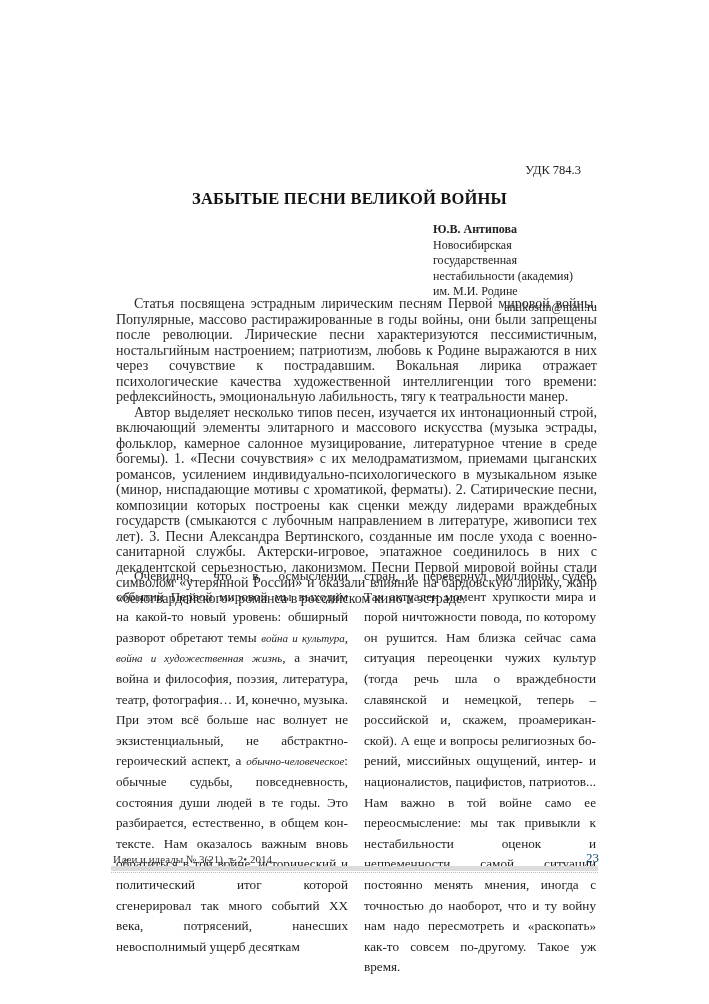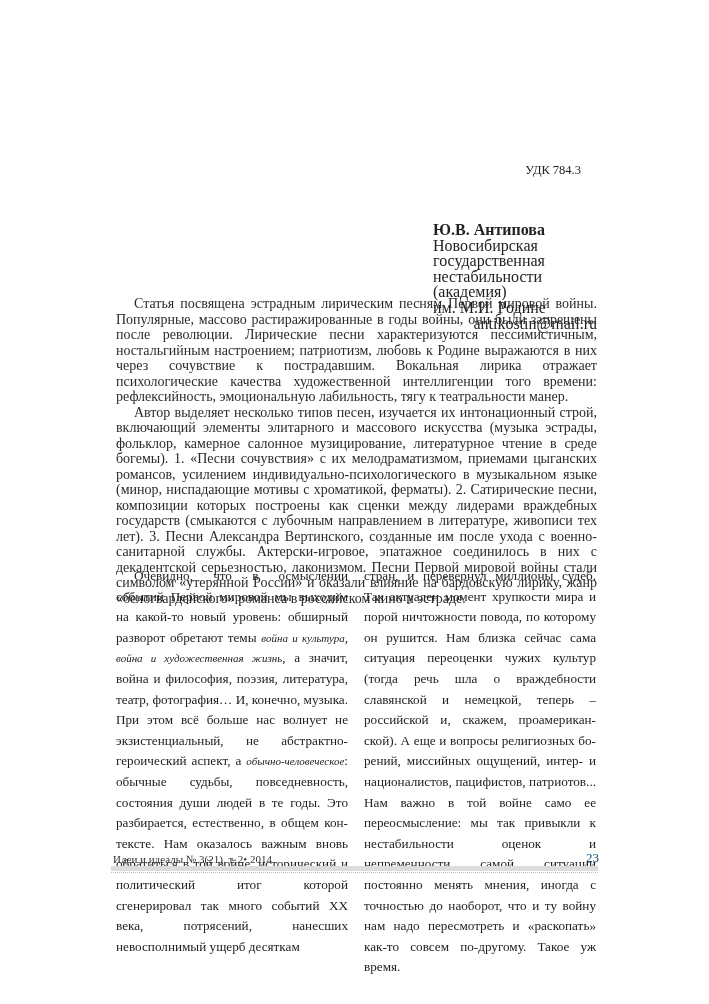--- a/index.html
+++ b/index.html
@@ -4,21 +4,21 @@
 <style>
   html, body { margin: 0; padding: 0; background: #ffffff; }
   body { width: 709px; height: 1004px; position: relative; overflow: hidden;
          font-family: "Liberation Serif", "DejaVu Serif", serif; color: #1e1e1e; }
   .page { position: absolute; left: 0; top: 0; width: 709px; height: 1004px; }
 
   .udc { position: absolute; top: 163px; right: 128px; font-size: 12.5px; color: #222; }
   .title { position: absolute; top: 189px; left: 192px; font-size: 16.5px; font-weight: bold;
            letter-spacing: 0.2px; color: #111; margin: 0; white-space: nowrap; }
 
-  .author-block { position: absolute; top: 222px; left: 433px; width: 164px; font-size: 16px; line-height: 15.6px; color: #222; }
+  .author-block { position: absolute; top: 222px; left: 433px; width: 164px; font-size: 12px; line-height: 15.6px; color: #222; }
   .author-name { font-weight: bold; }
   .author-email { text-align: right; }
 
   .abstract { position: absolute; top: 296px; left: 116px; width: 481px; font-size: 14px;
               line-height: 15.5px; color: #2a2a2a; text-align: justify; }
   .abstract p { margin: 0; text-indent: 18px; hyphens: manual; }
   .keywords { position: absolute; top: 540px; left: 134px; width: 463px; font-size: 11.4px; color: #2a2a2a; }
   .keywords b { font-weight: bold; color: #1a1a1a; }
 
   .col { position: absolute; top: 566px; width: 232px; font-size: 13.2px; line-height: 20.6px;
@@ -33,20 +33,21 @@
   .page-number { position: absolute; top: 850px; right: 110px; font-size: 13px; color: #0c4a6e; }
   .footer-bar { position: absolute; top: 866px; left: 111px; width: 487px; height: 5px; background: #dcdcdc; }
   .footer-dots { position: absolute; top: 872px; left: 111px; width: 487px; height: 0; border-top: 1px dotted #bdbdbd; }
 </style>
 </head>
 <body>
 
 <div class="page">
 
   <div class="udc">УДК 784.3</div>
+  <h1 class="title">ЗАБЫТЫЕ ПЕСНИ ВЕЛИКОЙ ВОЙНЫ</h1>
 
   <div class="author-block">
     <div class="author-name">Ю.В. Антипова</div>
     <div>Новосибирская государственная</div>
     <div>нестабильности (академия)</div>
     <div>им. М.И. Родине</div>
     <div class="author-email">antikostin@mail.ru</div>
   </div>
 
   <div class="abstract">

